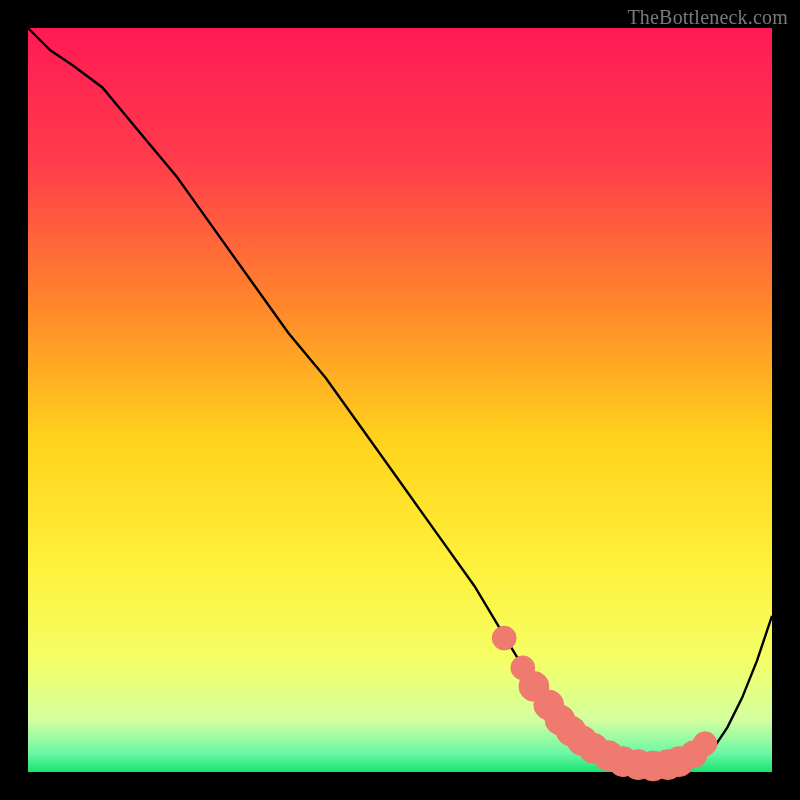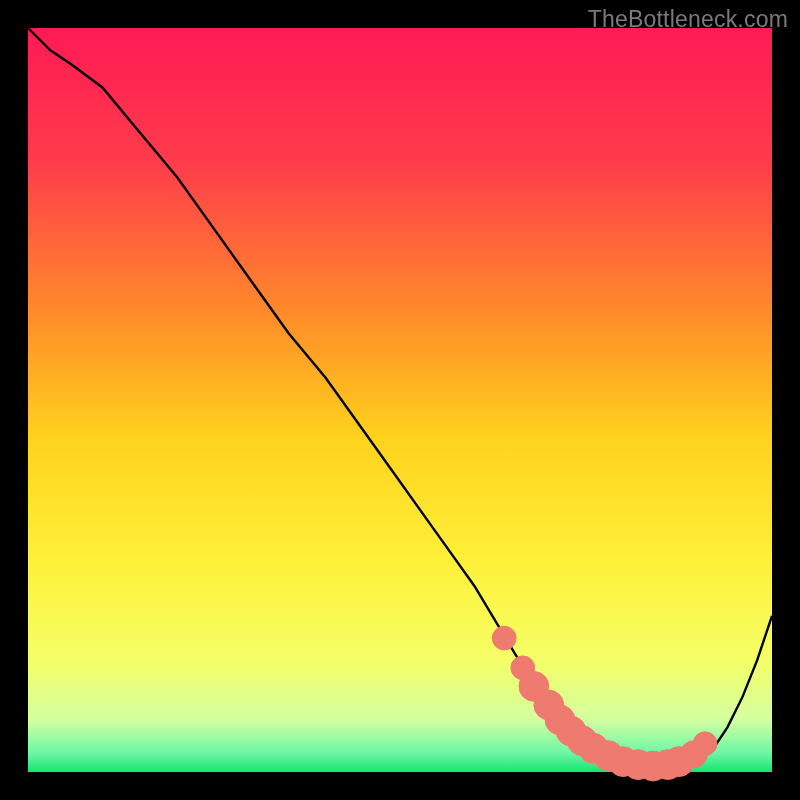--- a/index.html
+++ b/index.html
@@ -23,22 +23,22 @@
     left: 28px;
     top: 28px;
     width: 744px;
     height: 744px;
     
   }
   .watermark {
     position: absolute;
     top: 6px;
     right: 12px;
-    font-family: Liberation Sans, sans-serif;
-    font-size: 23px;
+    font-family: Liberation Serif, serif;
+    font-size: 20px;
     color: #7a7a7a;
     letter-spacing: 0.2px;
     user-select: none;
   }
   svg.curve {
     position: absolute;
     left: 0;
     top: 0;
     width: 744px;
     height: 744px;

